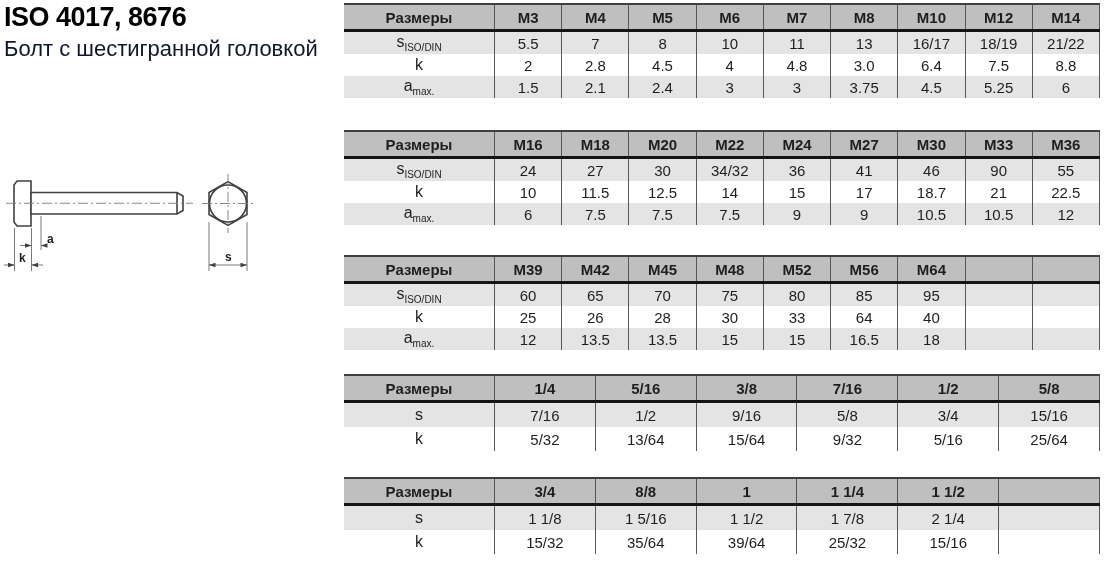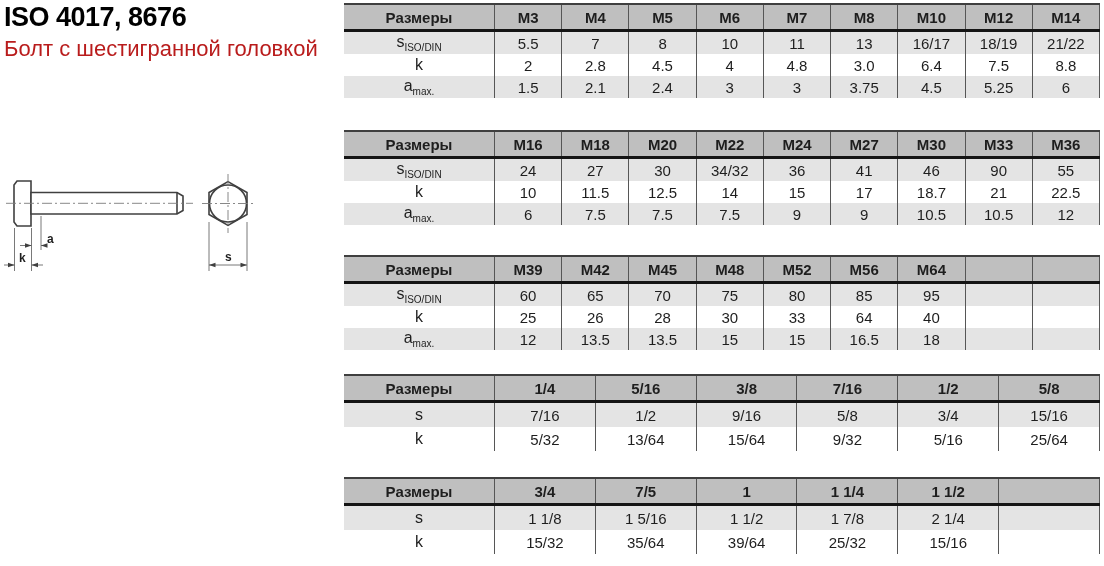--- a/index.html
+++ b/index.html
@@ -6,21 +6,21 @@
   .page{
     position:relative;
     width:1104px;height:566px;
     background:#ffffff;
     font-family:"Liberation Sans",sans-serif;
     overflow:hidden;
   }
   
   .title-block{position:absolute;left:4px;top:0;}
   .iso-line{font-size:27px;font-weight:bold;color:#000000;line-height:34px;letter-spacing:-0.5px;}
-  .desc-line{font-size:22px;color:#b91c1c;line-height:30px;}
+  .desc-line{font-size:22px;color:#0f172a;line-height:30px;}
   
   .drawing{position:absolute;left:0;top:168px;width:270px;height:165px;}
   .obj{fill:none;stroke:#404040;stroke-width:1.6;}
   .objfill{fill:#ffffff;stroke:#404040;stroke-width:1.6;}
   .thin{fill:none;stroke:#6a6a6a;stroke-width:0.9;}
   .cline{fill:none;stroke:#7a7a7a;stroke-width:0.9;stroke-dasharray:10 3 2 3;}
   .arrow{fill:#404040;stroke:none;}
   .dimlabel{font-family:"Liberation Sans",sans-serif;font-size:12px;font-weight:bold;fill:#1e1e1e;}
   
   .tbl{position:absolute;left:344px;width:756px;}
@@ -294,21 +294,21 @@
           </tr>
         </tbody>
       </table>
     </div>
   <div class="tbl t5 imperial">
       <table>
         <thead>
           <tr>
             <th>Размеры</th>
             <th>3/4</th>
-            <th>7/5</th>
+            <th>8/8</th>
             <th>1</th>
             <th>1 1/4</th>
             <th>1 1/2</th>
             <th></th>
           </tr>
         </thead>
         <tbody>
           <tr>
             <td class="row-label">s</td>
             <td>1 1/8</td>

